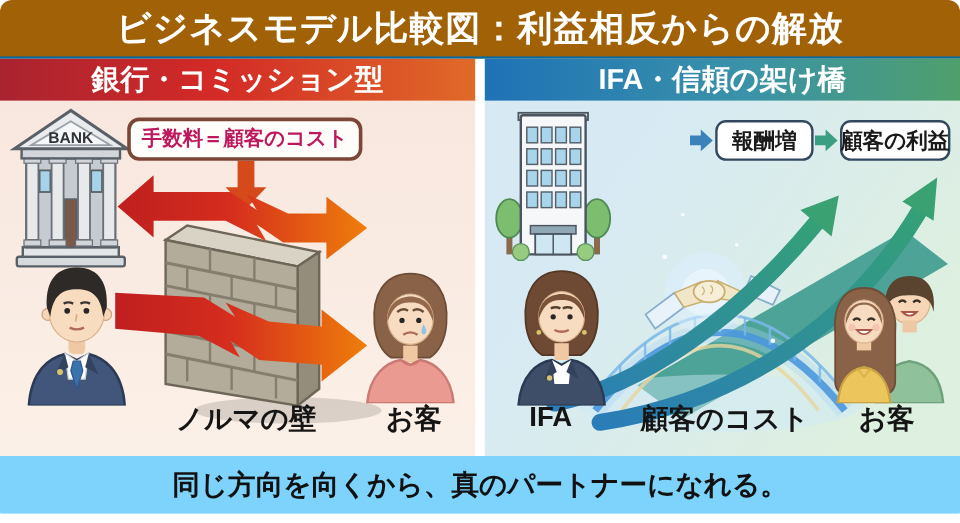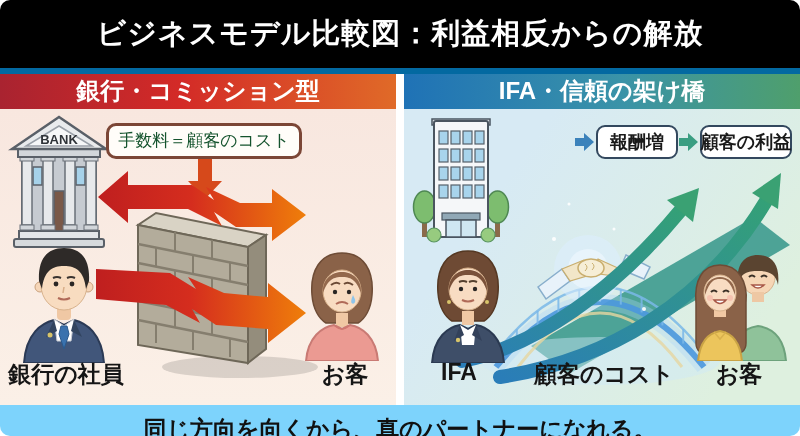--- a/index.html
+++ b/index.html
@@ -1,30 +1,30 @@
 <!DOCTYPE html>
 <html><head>
 <meta charset="utf-8">
 <style>
   *{margin:0;padding:0;box-sizing:border-box}
   html,body{width:800px;height:436px}
   body{font-family:"Liberation Sans","DejaVu Sans",sans-serif;background:#ffffff}
   .card{position:relative;width:800px;height:436px;background:#fff;border-radius:10px;overflow:hidden}
-  .title-bar{height:74px;background:#000000;display:flex;align-items:center;justify-content:center;border-bottom:6px solid #0369a1}
+  .title-bar{height:49px;background:#a16207;display:flex;align-items:center;justify-content:center;border-bottom:2px solid #0369a1}
   .title-bar h1{color:#fff;font-size:29px;font-weight:bold;letter-spacing:1px;white-space:nowrap}
   .columns{display:flex;gap:8px;height:331px;background:#fff}
   .col{width:396px;display:flex;flex-direction:column}
   .col-header{height:41px;display:flex;align-items:center;justify-content:center;color:#fff;font-size:24px;font-weight:bold;white-space:nowrap}
   .col-header.hl{background:linear-gradient(90deg,#a92330,#d32a27 45%,#e06a28)}
   .col-header.hr{background:linear-gradient(90deg,#1f72b6,#3a93a8 55%,#4f9f6c)}
   .panel{position:relative;height:352px;overflow:hidden}
   .panel.pl{background:linear-gradient(180deg,#f8e7df,#fbf0e7)}
   .panel.pr{background:linear-gradient(125deg,#d7eaf4 25%,#def0df 85%)}
   .abs{position:absolute}
-  .callout{position:absolute;left:106px;top:14px;width:196px;height:36px;background:#fffdf9;border:3px solid #7b4636;border-radius:10px;display:flex;align-items:center;justify-content:center;font-size:17px;font-weight:normal;color:#14532d;white-space:nowrap}
+  .callout{position:absolute;left:106px;top:14px;width:196px;height:36px;background:#fffdf9;border:3px solid #7b4636;border-radius:10px;display:flex;align-items:center;justify-content:center;font-size:17px;font-weight:bold;color:#be185d;white-space:nowrap}
   .flow-box{position:absolute;top:16px;height:34px;background:#ffffff;border:2.5px solid #33485e;border-radius:9px;display:flex;align-items:center;justify-content:center;font-size:18px;font-weight:bold;color:#1a1a1a;white-space:nowrap}
   .diagram-label{position:absolute;top:250px;font-size:23px;font-weight:bold;color:#151515;text-align:center;white-space:nowrap}
   .footer{height:48px;background:#7dd3fc;display:flex;align-items:center;justify-content:center}
   .footer p{font-size:23px;font-weight:bold;color:#111;white-space:nowrap}
 </style>
 </head>
 <body>
 
 <div class="card">
 
@@ -138,21 +138,21 @@
                 <line x1="230" y1="229" x2="230" y2="248"></line>
             </g>
           </g>
           <polygon points="198,50 212,50 212,72 222,72 205,90 188,72 198,72" fill="#d6491b"></polygon>
           <polygon points="98,88 128,62 128,76 192,76 214,91 206,78 240,94 272,94 272,80 306,106 272,132 272,118 236,118 214,103 222,117 188,100 128,100 128,114" fill="url(#redg)"></polygon>
           <polygon points="96,160 170,164 196,180 188,168 224,184 268,188 268,174 306,204 268,234 268,220 216,216 192,200 200,214 166,196 96,190" fill="url(#redg)"></polygon>
         </svg>
 
         <div class="callout">手数料＝顧客のコスト</div>
 
-        <div class="diagram-label" style="left:6px;width:120px">銀行の社員</div>
+        <div class="diagram-label" style="left:145px;width:120px">ノルマの壁</div>
         <div class="diagram-label" style="left:300px;width:90px">お客</div>
       </div>
     </div>
 
     <div class="col">
       <div class="col-header hr">IFA・信頼の架け橋</div>
       <div class="panel pr">
 
         <svg class="abs" style="left:6px;top:6px" width="102" height="134" viewBox="0 0 102 134">
           <rect x="12" y="104" width="5" height="18" fill="#8a6a4a"></rect>

